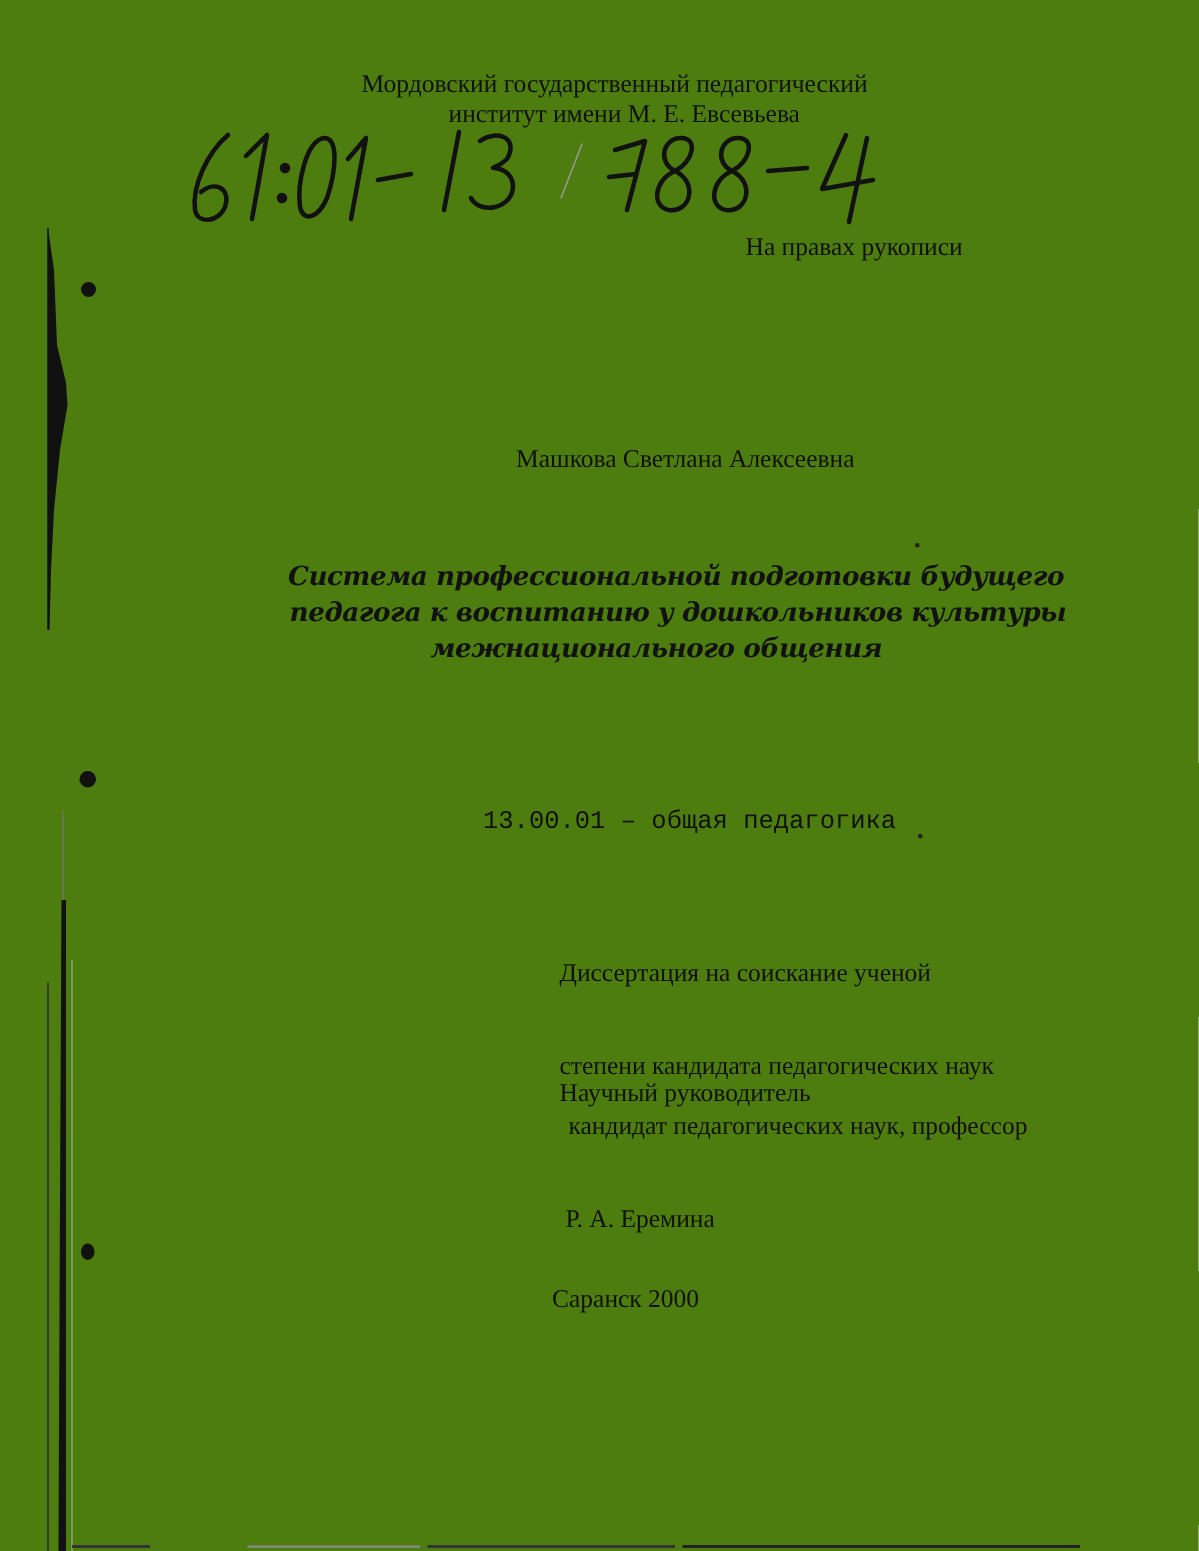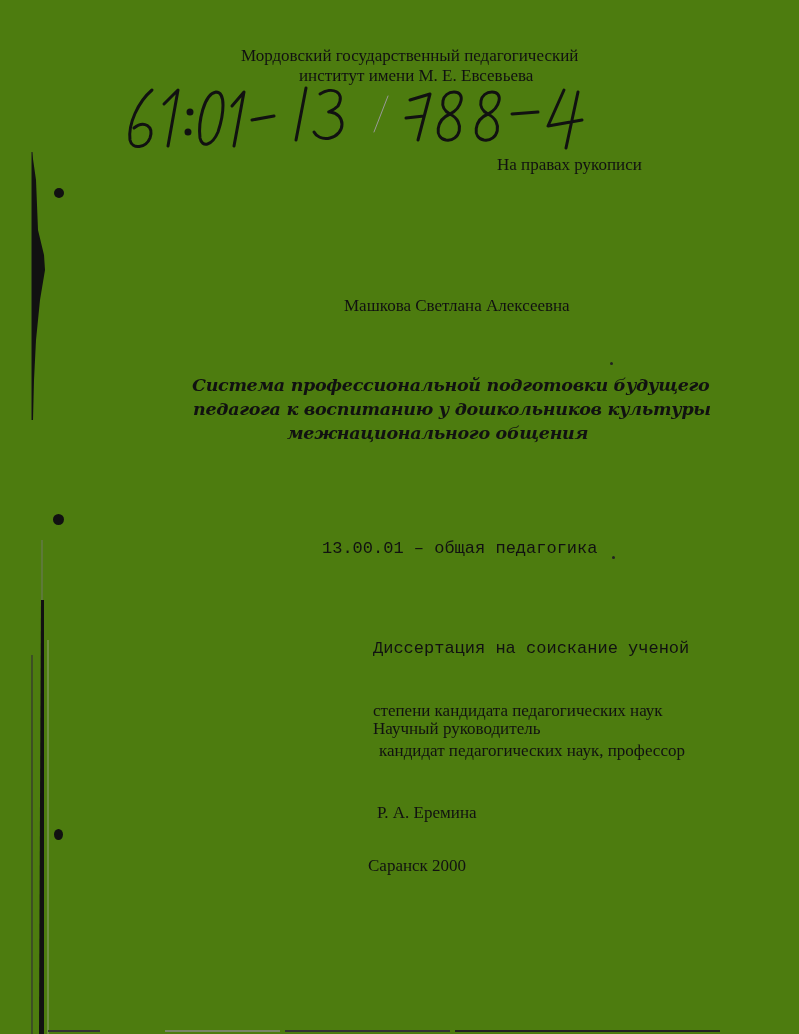--- a/index.html
+++ b/index.html
@@ -46,21 +46,21 @@
       font-weight: bold;
       font-size: 17.5px;
       line-height: 24px;
       white-space: nowrap;
       letter-spacing: -0.3px;
     }
     .title-1 { top: 373px; left: 192px; }
     .title-2 { top: 397px; left: 193px; }
     .title-3 { top: 421px; left: 287px; }
     .specialty { top: 539px; left: 322px; font-family: Liberation Mono, monospace; }
-    .diss-1 { top: 639px; left: 373px; font-family: Liberation Mono, monospace; }
+    .diss-1 { top: 639px; left: 373px; }
     .diss-2 { top: 661px; left: 373px; margin-top: 40px; }
     .sup-1 { top: 719px; left: 373px; }
     .sup-2 { top: 741px; left: 379px; }
     .sup-3 { top: 763px; left: 377px; margin-top: 40px; }
     .city-year { top: 856px; left: 368px; }
     .dot { position: absolute; background: #111; border-radius: 50%; }
     .stray { position: absolute; background: #222; border-radius: 50%; }
   </style>
 </head>
 <body>

